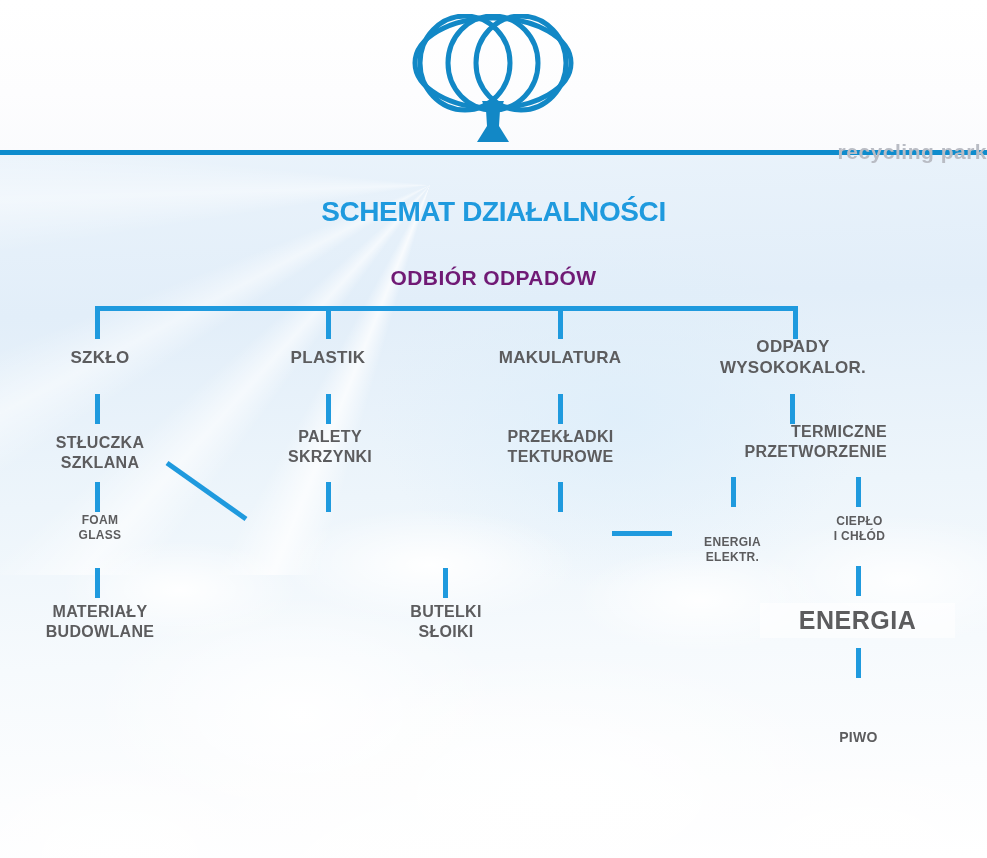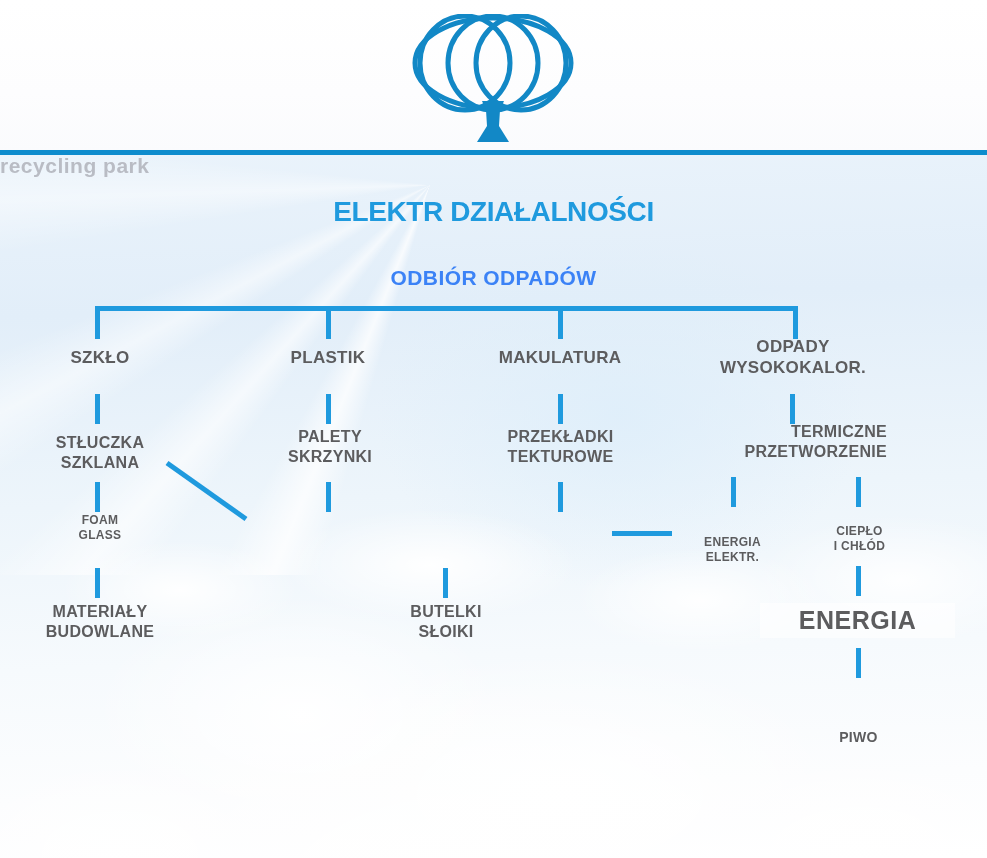--- a/index.html
+++ b/index.html
@@ -35,23 +35,23 @@
     background: #0e8ccd;
   }
 
   .logo-wrap {
     position: absolute;
     left: 403px; top: 14px;
     width: 180px; height: 128px;
   }
   .brand-text {
     position: absolute;
-    left: 0; top: 154px;
-    width: 987px;
-    text-align: left;
+    left: 0; top: 140px;
+    width: 987px;
+    text-align: right;
     font-size: 21px;
     font-weight: bold;
     letter-spacing: 0.5px;
     color: #b9bcc4;
   }
 
   
   .sky {
     position: absolute;
     left: 0; top: 155px;
@@ -110,21 +110,21 @@
     color: #1f9ade;
   }
   .intake-title {
     position: absolute;
     left: 0; top: 266px;
     width: 987px;
     text-align: center;
     font-size: 21px;
     font-weight: bold;
     letter-spacing: 0.4px;
-    color: #3b82f6;
+    color: #701a75;
   }
 
   
   .diagram {
     position: absolute;
     left: 0; top: 155px;
     width: 987px; height: 513px;
   }
 
   .node {
@@ -188,21 +188,21 @@
         <ellipse cx="118" cy="49" rx="45" ry="47"></ellipse>
       </g>
       <path d="M79 87 L101 87 L97 96 L96 112 L106 128 L74 128 L84 112 L83 96 Z" fill="#1288c6"></path>
     </svg>
   </div>
 
   <div class="header-rule"></div>
 
   <div class="brand-text">recycling park</div>
 
-  <div class="scheme-title">ELEKTR DZIAŁALNOŚCI</div>
+  <div class="scheme-title">SCHEMAT DZIAŁALNOŚCI</div>
   <div class="intake-title">ODBIÓR ODPADÓW</div>
 
   <div class="diagram">
 
     <div class="hline" style="left:95px; top:151px; width:703px;"></div>
     <div class="vline" style="left:95px; top:151px; height:33px;"></div>
     <div class="vline" style="left:326px; top:151px; height:33px;"></div>
     <div class="vline" style="left:558px; top:151px; height:33px;"></div>
     <div class="vline" style="left:793px; top:151px; height:33px;"></div>
 
@@ -237,21 +237,21 @@
     </svg>
 
     <div class="node lvl3" style="left:20px; top:358px; width:160px;">FOAM
 GLASS</div>
 
 
     <div class="hline" style="left:612px; top:376px; width:60px;"></div>
 
     <div class="node lvl3" style="left:655px; top:359px; width:155px;margin-top:21px;">ENERGIA
 ELEKTR.</div>
-    <div class="node lvl3" style="left:782px; top:359px; width:155px;margin-top:10px;">CIEPŁO
+    <div class="node lvl3" style="left:782px; top:359px; width:155px;">CIEPŁO
 I CHŁÓD</div>
 
     <div class="vline" style="left:95px; top:413px; height:30px;"></div>
     <div class="vline" style="left:443px; top:413px; height:30px;"></div>
     <div class="vline" style="left:856px; top:411px; height:30px;"></div>
 
     <div class="node lvl4" style="left:10px; top:447px; width:180px;">MATERIAŁY
 BUDOWLANE</div>
     <div class="node lvl4" style="left:366px; top:447px; width:160px;">BUTELKI
 SŁOIKI</div>

